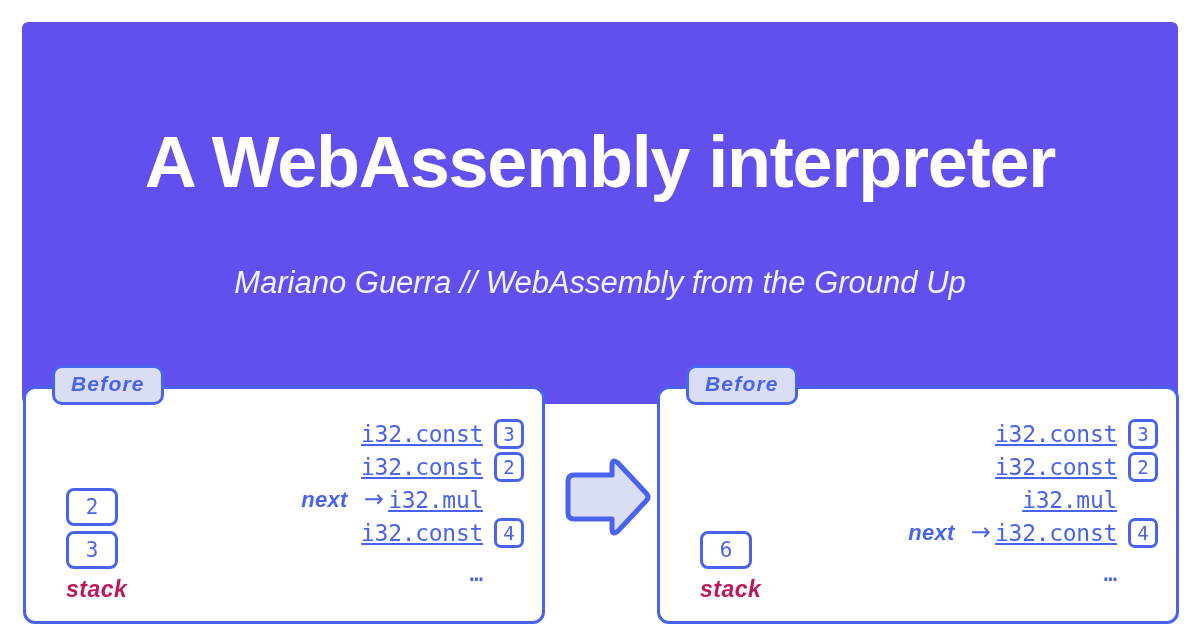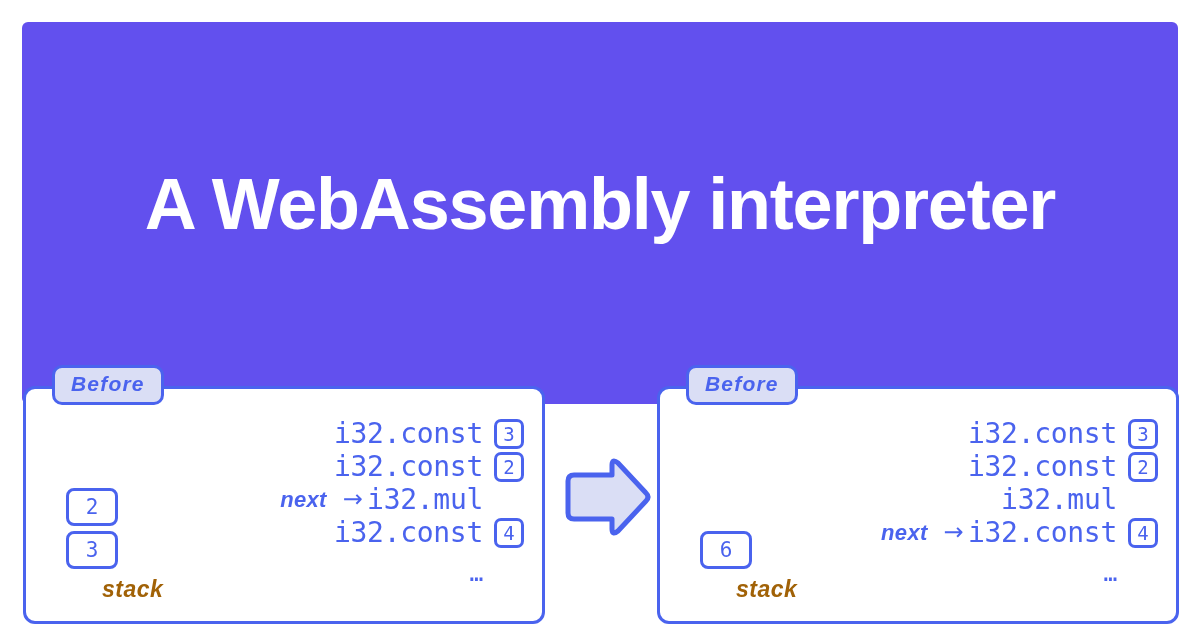--- a/index.html
+++ b/index.html
@@ -121,28 +121,27 @@
     color: #4a63ee;
     font-family: "DejaVu Sans Mono", monospace;
     font-size: 21px;
     display: flex;
     align-items: center;
     justify-content: center;
     box-sizing: border-box;
     margin-bottom: 5px;
   }
   .stack-label {
-    color: #a16207;
+    color: #be185d;
     font-family: "Liberation Sans", sans-serif;
     font-weight: bold;
     font-style: italic;
     font-size: 23px;
     letter-spacing: 0.5px;
     margin-top: 2px;
-    margin-left: 36px;
   }
 
   
   .code-col {
     position: absolute;
     right: 18px;
     top: 28px;
     display: flex;
     flex-direction: column;
     align-items: flex-end;
@@ -172,23 +171,24 @@
     font-size: 24px;
     font-style: normal;
     font-weight: normal;
     line-height: 1;
     position: relative;
     top: -1px;
   }
   .code-text {
     color: #4a63ee;
     font-family: "DejaVu Sans Mono", monospace;
-    font-size: 28px;
+    font-size: 23px;
     letter-spacing: -0.3px;
     white-space: pre;
+    text-decoration: underline;
   }
   .imm-box {
     width: 30px;
     height: 30px;
     border: 3px solid #4a63ee;
     border-radius: 7px;
     background: #ffffff;
     color: #4a63ee;
     font-family: "DejaVu Sans Mono", monospace;
     font-size: 19px;
@@ -225,20 +225,21 @@
     top: 95px;
     width: 90px;
     height: 84px;
   }
 </style>
 </head>
 <body>
 
 <div class="hero">
   <h1 class="hero-title">A WebAssembly interpreter</h1>
+  <p class="hero-subtitle">Mariano Guerra // WebAssembly from the Ground Up</p>
 </div>
 
 <div class="diagram">
 
   <div class="panel before">
     <div class="panel-tab">Before</div>
     <div class="panel-body">
       <div class="stack-col">
         <div class="stack-cell">2</div>
         <div class="stack-cell">3</div>

